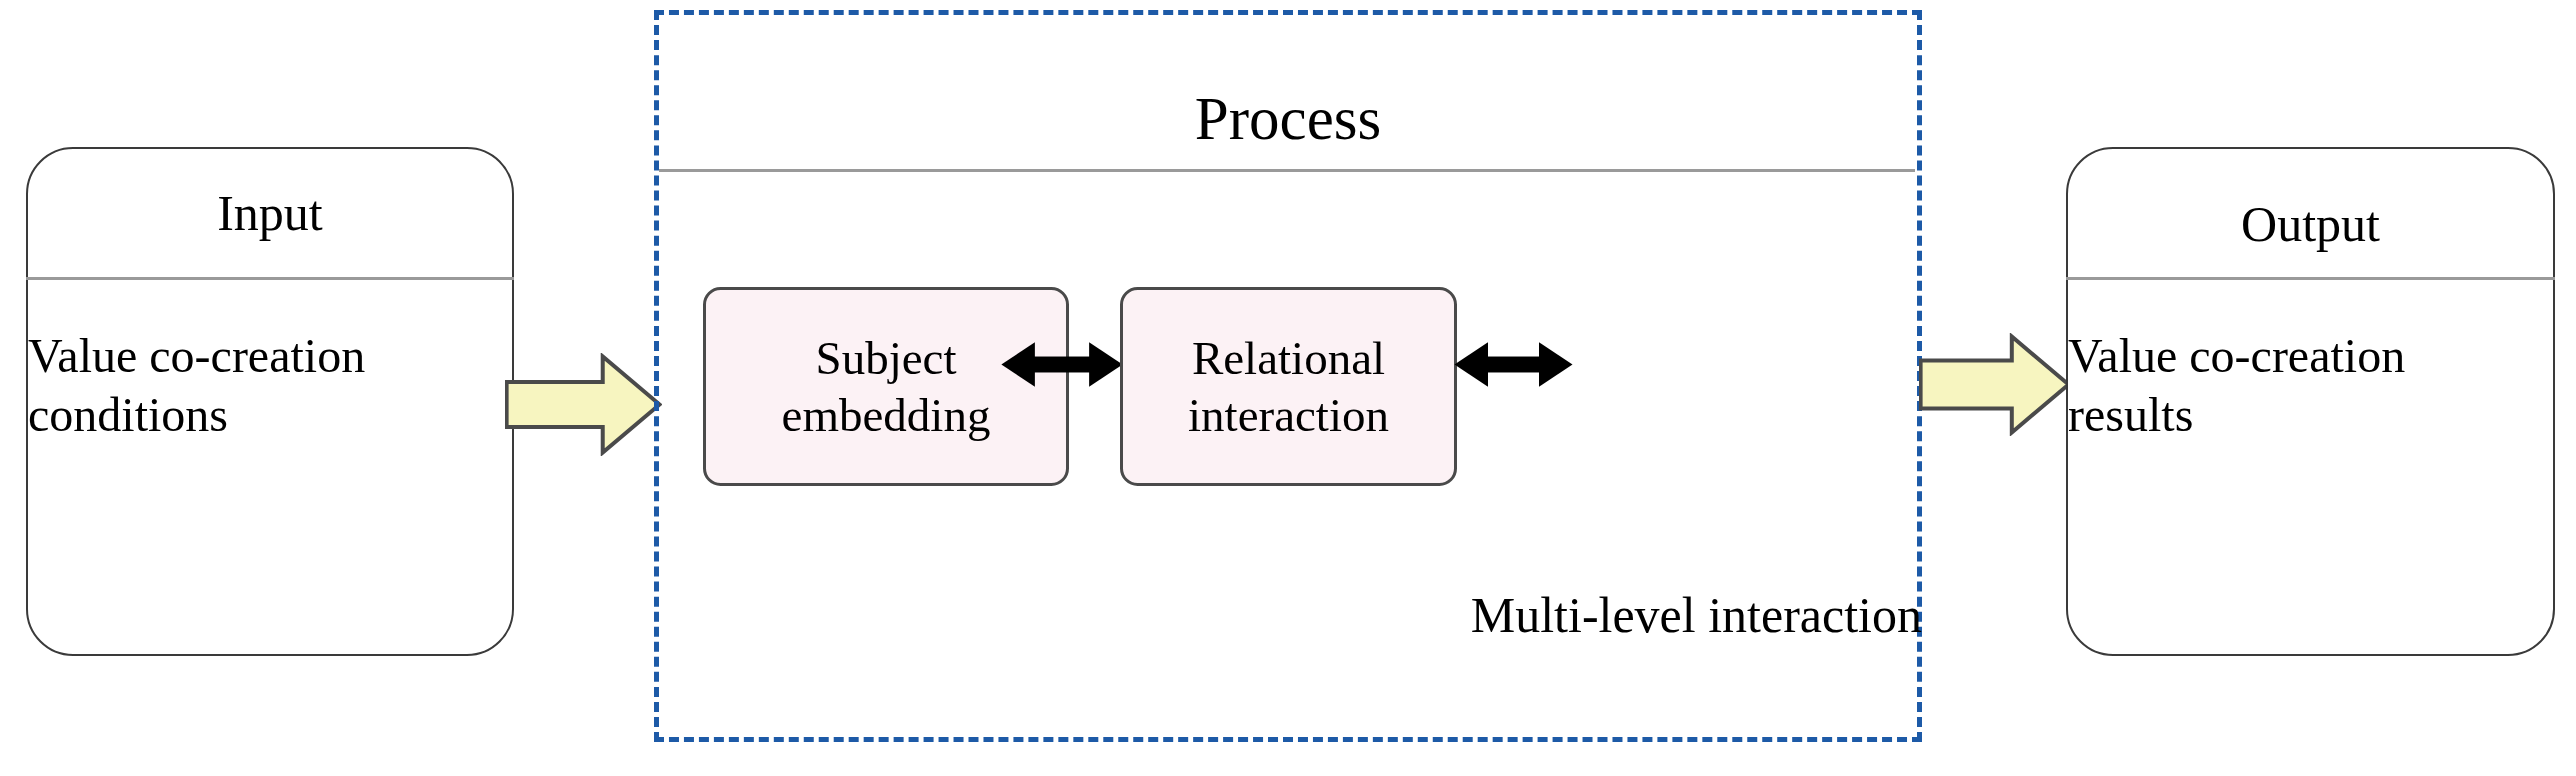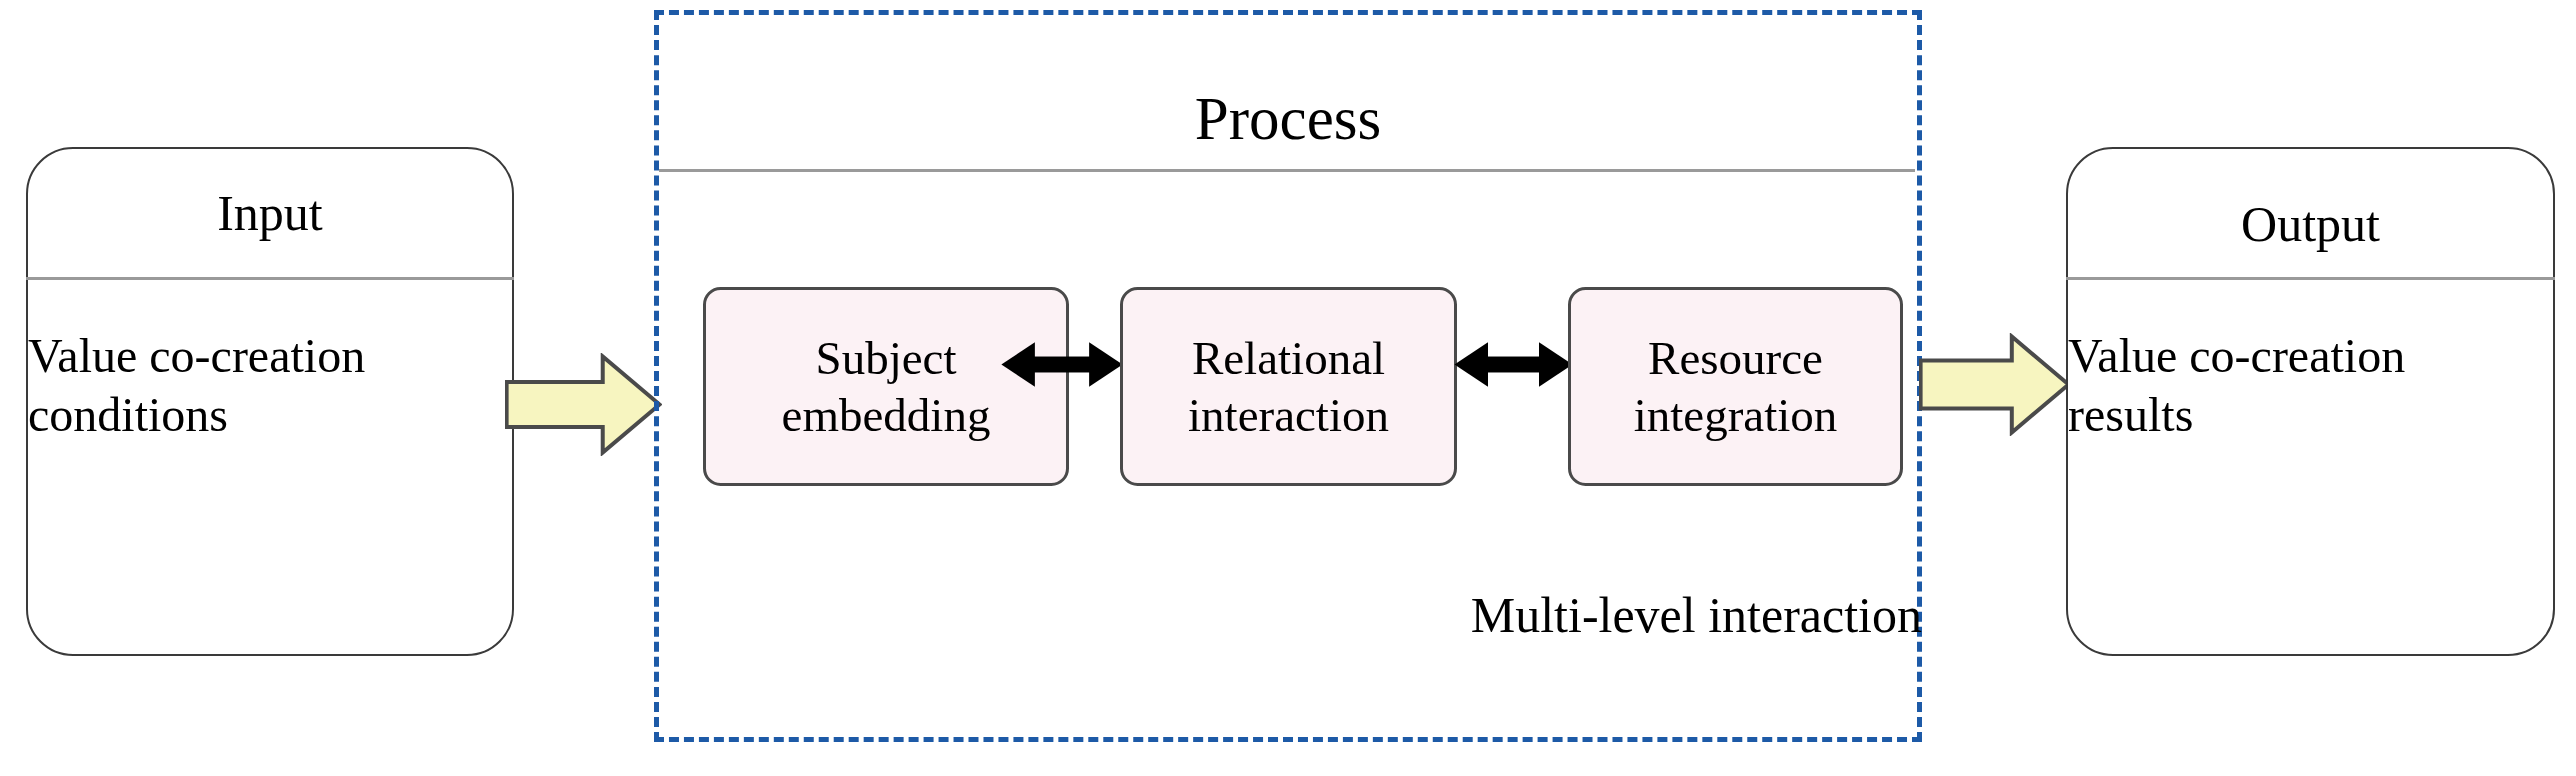--- a/index.html
+++ b/index.html
@@ -157,23 +157,20 @@
   </div>
 
   <svg id="arrow-dbl-2" class="arrow-svg" width="119" height="67" viewBox="0 0 148 84">
     <g fill="#000000">
       <rect x="34" y="32" width="80" height="20"></rect>
       <polygon points="0,42 42,14 42,70"></polygon>
       <polygon points="148,42 106,14 106,70"></polygon>
     </g>
   </svg>
 
-  <div id="step-resource" class="step-box">
-    <span>Resource<br>integration</span>
-  </div>
 
   <div id="process-footer">Multi-level interaction</div>
 
   <svg id="arrow-out" class="arrow-svg" width="152" height="103" viewBox="0 0 190 128">
     <polygon points="2,34 116,34 116,4 187,64 116,124 116,94 2,94" fill="#f7f5c0" stroke="#4a4a4a" stroke-width="5" stroke-linejoin="miter"></polygon>
   </svg>
 
   <div id="output-box" class="io-box">
     <div class="io-title" style="top:50px;">Output</div>
     <div class="io-divider" style="left:-2.4px; right:-2.4px; top:128px;"></div>

